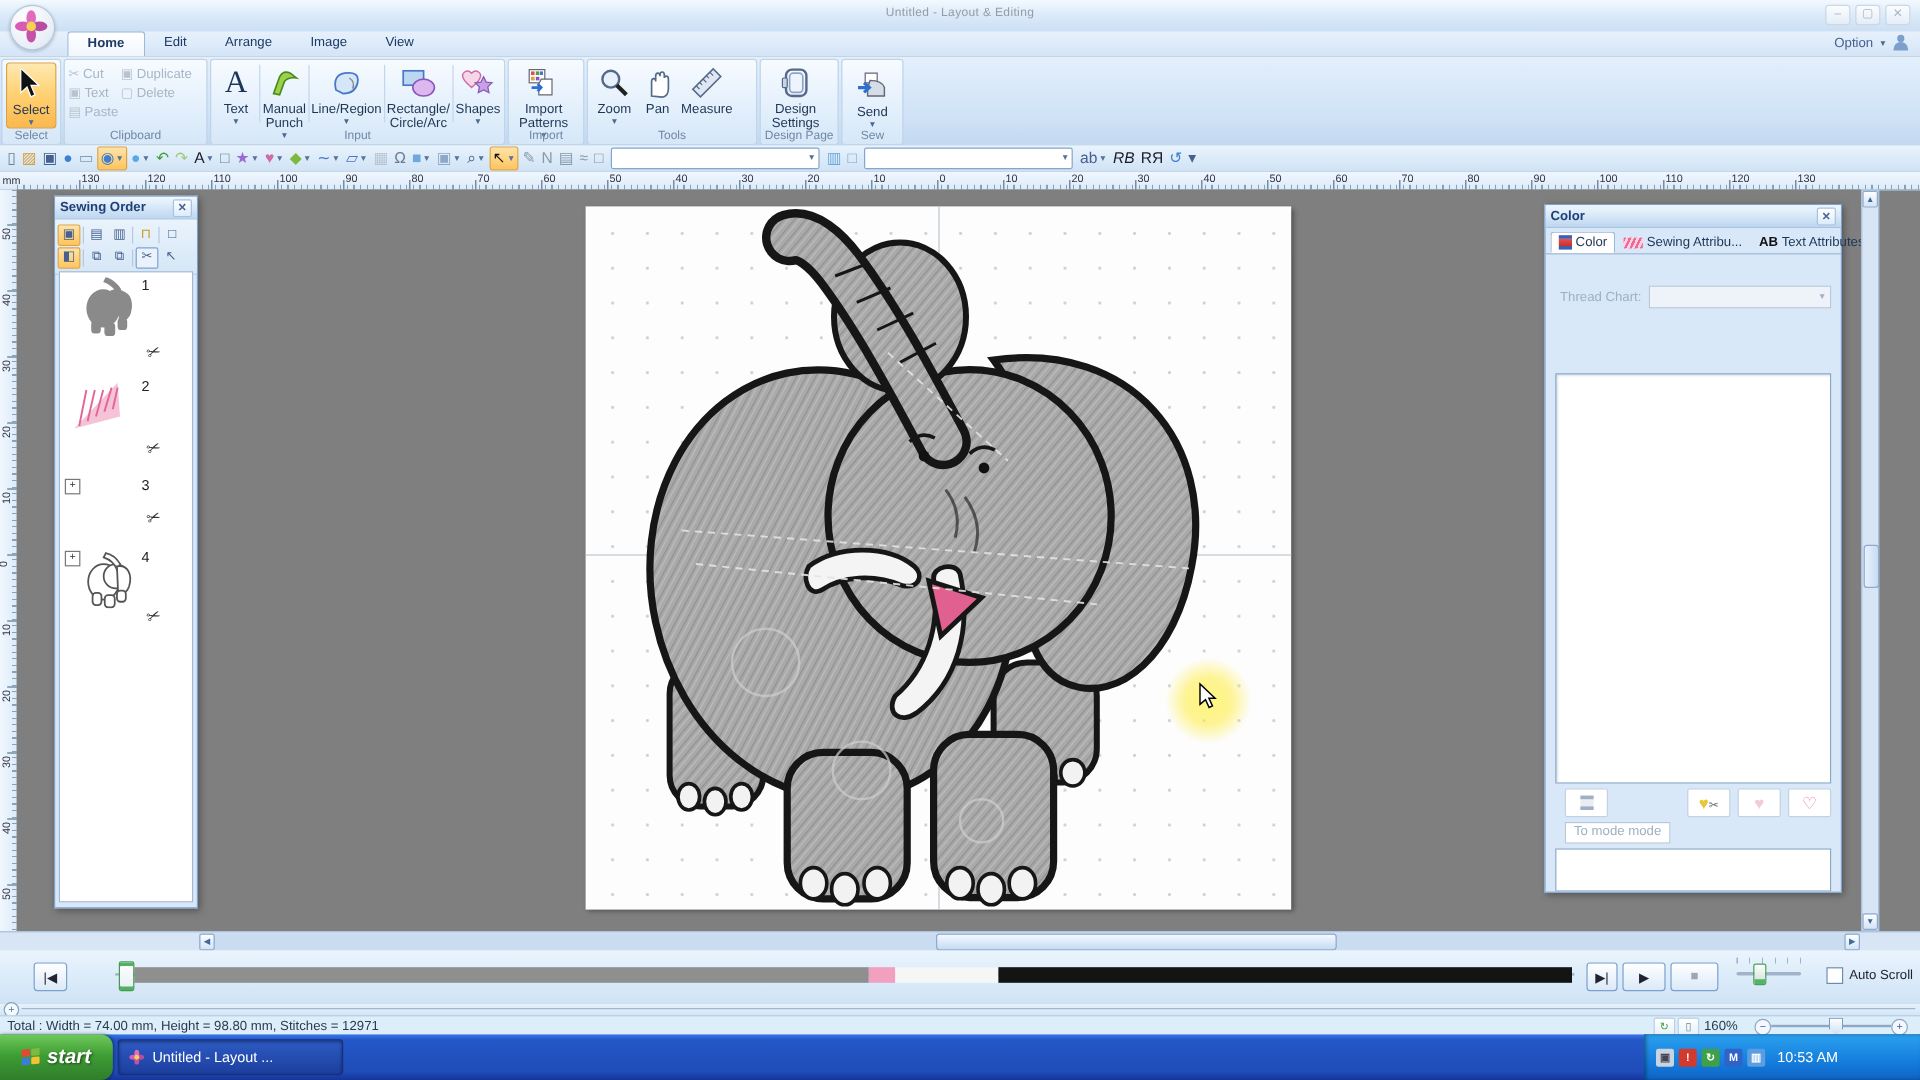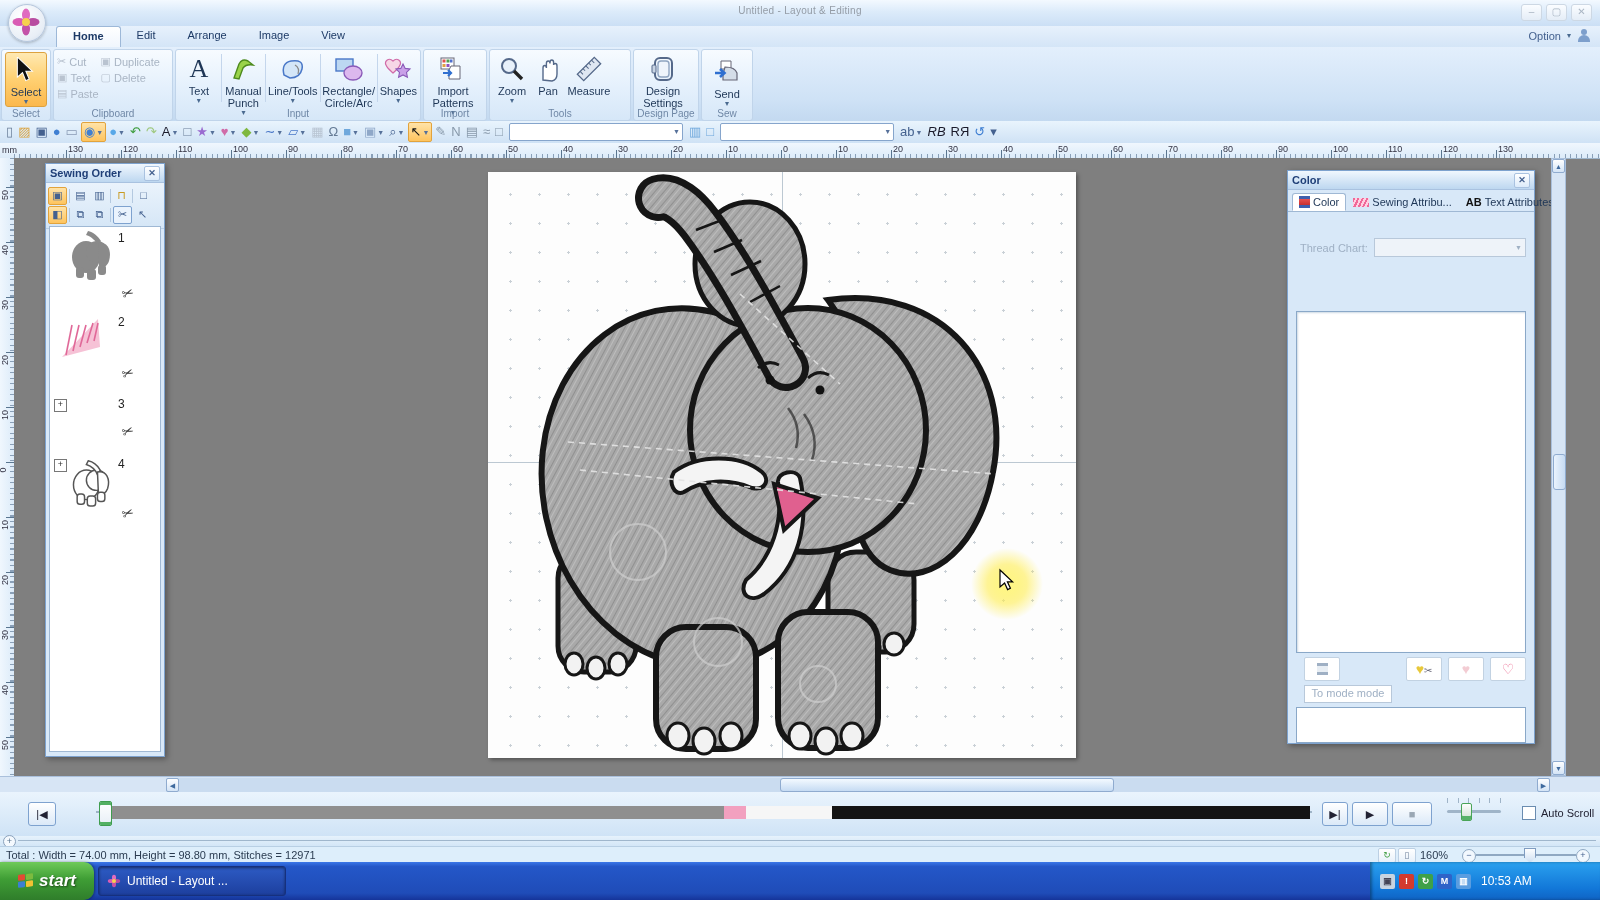--- a/index.html
+++ b/index.html
@@ -276,21 +276,21 @@
         <span class="caret">▾</span>
       </div>
       <div class="vsep"></div>
       <div class="rbig" style="width:58px;">
         <div class="ricon">
           <svg width="28" height="26" viewBox="0 0 28 26">
               <path d="M5 19 Q2 7 12 5 Q25 3 23 13 Q21 22 11 22 Z" fill="#d4e6f8" stroke="#4a78c8" stroke-width="1.5"></path>
               <path d="M16 9 q5 3 3 9" fill="none" stroke="#888" stroke-width="1.2"></path>
             </svg>
         </div>
-        <span>Line/Tools</span>
+        <span>Line/Region</span>
         <span class="caret">▾</span>
       </div>
       <div class="vsep"></div>
       <div class="rbig" style="width:62px;">
         <div class="ricon">
           <svg width="30" height="26" viewBox="0 0 30 26">
               <rect x="2" y="3" width="17" height="12" fill="#bcd7f2" stroke="#4a78c8" stroke-width="1.4"></rect>
               <ellipse cx="19" cy="17" rx="9" ry="7" fill="#dcb8ee" stroke="#8a5ab8" stroke-width="1.4"></ellipse>
             </svg>
         </div>

